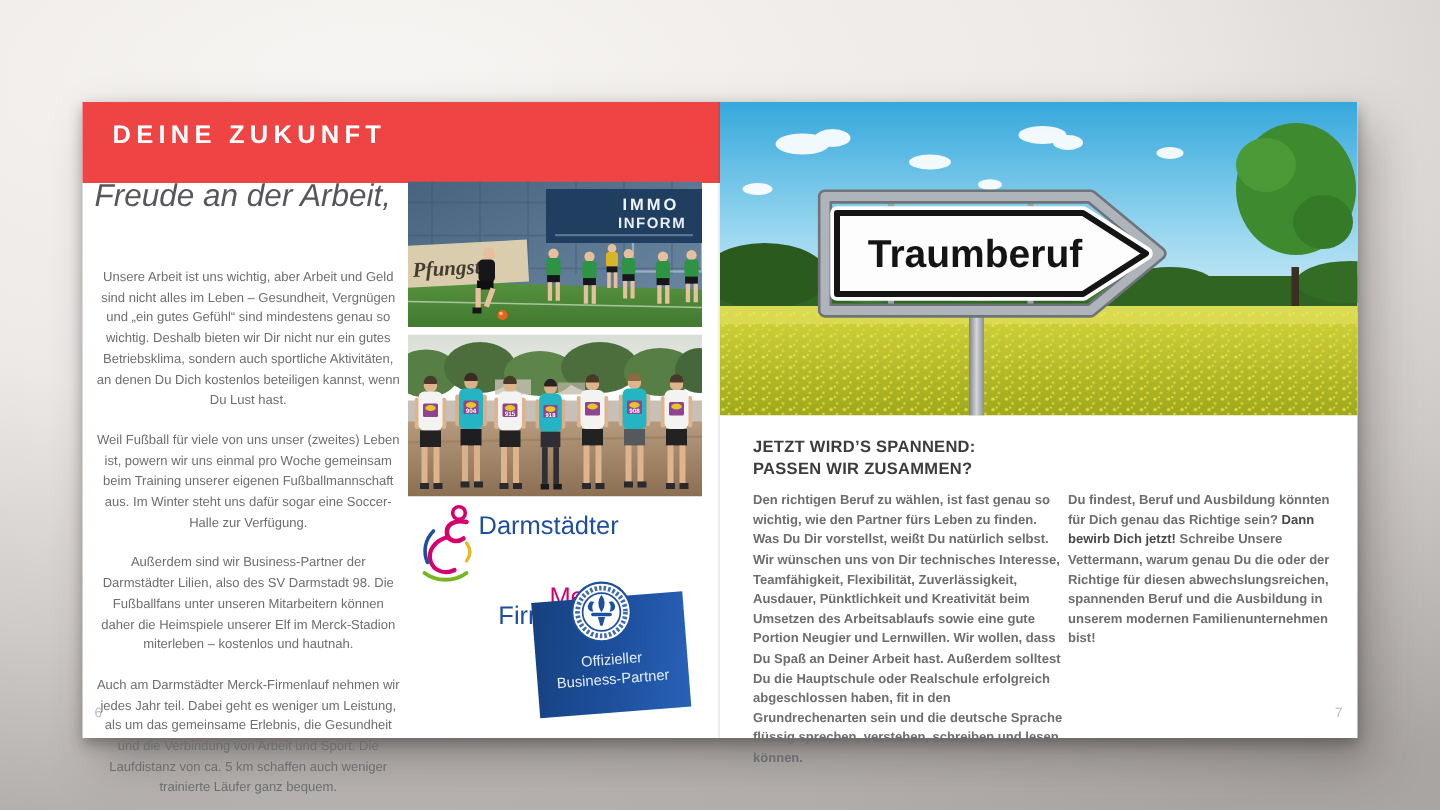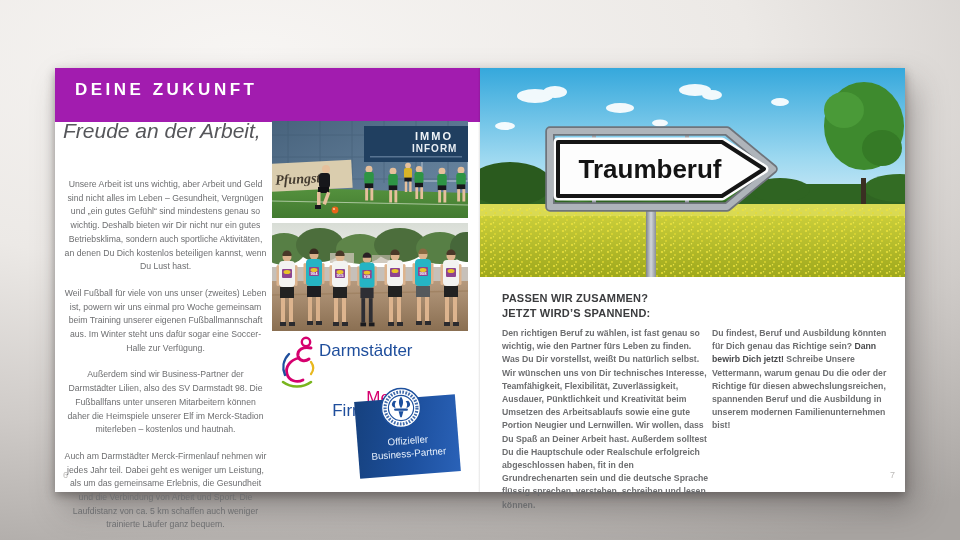--- a/index.html
+++ b/index.html
@@ -9,21 +9,21 @@
     background:radial-gradient(130% 100% at 26% 10%, #f7f5f3 0%, #ece9e6 40%, #cfcbc8 70%, #a9a5a2 100%);
   }
   .spread{position:absolute;left:55px;top:68px;width:850px;height:424px;background:#fff;
     box-shadow:0 4px 9px rgba(55,50,48,.45), 10px 16px 30px rgba(55,50,48,.35);}
   .page{position:absolute;top:0;width:425px;height:424px;}
   .page-left{left:0;}
   .page-right{left:425px;}
   .fold{position:absolute;left:423px;top:0;width:2px;height:424px;background:linear-gradient(90deg,rgba(0,0,0,0),rgba(0,0,0,.10));}
 
   
-  .redbar{position:absolute;left:0;top:0;width:425px;height:54px;background:#a21caf;}
+  .redbar{position:absolute;left:0;top:0;width:425px;height:54px;background:#ef4444;}
   .redbar-title{position:absolute;left:20px;top:12px;font-size:17px;font-weight:bold;letter-spacing:3.5px;color:#ffffff;}
   .headline{position:absolute;left:8px;top:50px;font-style:italic;font-weight:normal;color:#56575B;font-size:21px;line-height:25px;}
   .bodycol{position:absolute;left:8px;top:110px;width:205px;color:#6D6E70;font-size:8.7px;line-height:13.7px;text-align:left;}
   .bodycol p{margin:0 0 13px 0;text-align:center;}
   .photos{position:absolute;left:217px;top:53px;width:176px;}
   .ph{display:block;margin:0 0 5px 0;}
   .fl-logo{position:absolute;left:220px;top:266px;width:170px;height:64px;}
   .fl-runner{position:absolute;left:0;top:0;}
   .fl-text{position:absolute;left:44px;top:10px;font-weight:normal;font-size:17px;line-height:13px;text-align:right;}
   .fl-blue{color:#1F4E9C;}
@@ -399,22 +399,22 @@
         <path d="M70 63 L247 63 L293 101 L247 139 L70 139 Z" fill="none" stroke="#AEB4BA" stroke-width="6" stroke-linejoin="round"></path>
       </g>
       <g>
         <path d="M78 74 L242 74 L284 101 L242 128 L78 128 Z" fill="#FDFDFD" stroke="#FDFDFD" stroke-width="9" stroke-linejoin="round"></path>
         <path d="M78 74 L242 74 L284 101 L242 128 L78 128 Z" fill="#FDFDFD" stroke="#151515" stroke-width="4" stroke-linejoin="round"></path>
         <text x="170" y="110" text-anchor="middle" font-size="26" font-weight="bold" fill="#141414">Traumberuf</text>
       </g>
     </svg>
 
     <div class="rheading">
+      <div>JETZT WIRD’S SPANNEND:</div>
       <div>PASSEN WIR ZUSAMMEN?</div>
-      <div>JETZT WIRD’S SPANNEND:</div>
     </div>
 
     <div class="rcol rcol1">
       <p>Den richtigen Beruf zu wählen, ist fast genau so wichtig, wie den Partner fürs Leben zu finden. Was Du Dir vorstellst, weißt Du natürlich selbst. Wir wünschen uns von Dir technisches Interesse, Teamfähigkeit, Flexibilität, Zuverlässigkeit, Ausdauer, Pünktlichkeit und Kreativität beim Umsetzen des Arbeitsablaufs sowie eine gute Portion Neugier und Lernwillen. Wir wollen, dass Du Spaß an Deiner Arbeit hast. Außerdem solltest Du die Hauptschule oder Realschule erfolgreich abgeschlossen haben, fit in den Grundrechenarten sein und die deutsche Sprache flüssig sprechen, verstehen, schreiben und lesen können.</p>
     </div>
     <div class="rcol rcol2">
       <p><span>Du findest, Beruf und Ausbildung könnten für Dich genau das Richtige sein? </span><strong>Dann bewirb Dich jetzt!</strong><span> Schreibe Unsere Vettermann, warum genau Du die oder der Richtige für diesen abwechslungsreichen, spannenden Beruf und die Ausbildung in unserem modernen Familienunternehmen bist!</span></p>
     </div>
 
     <div class="pagenum pn-right">7</div>

